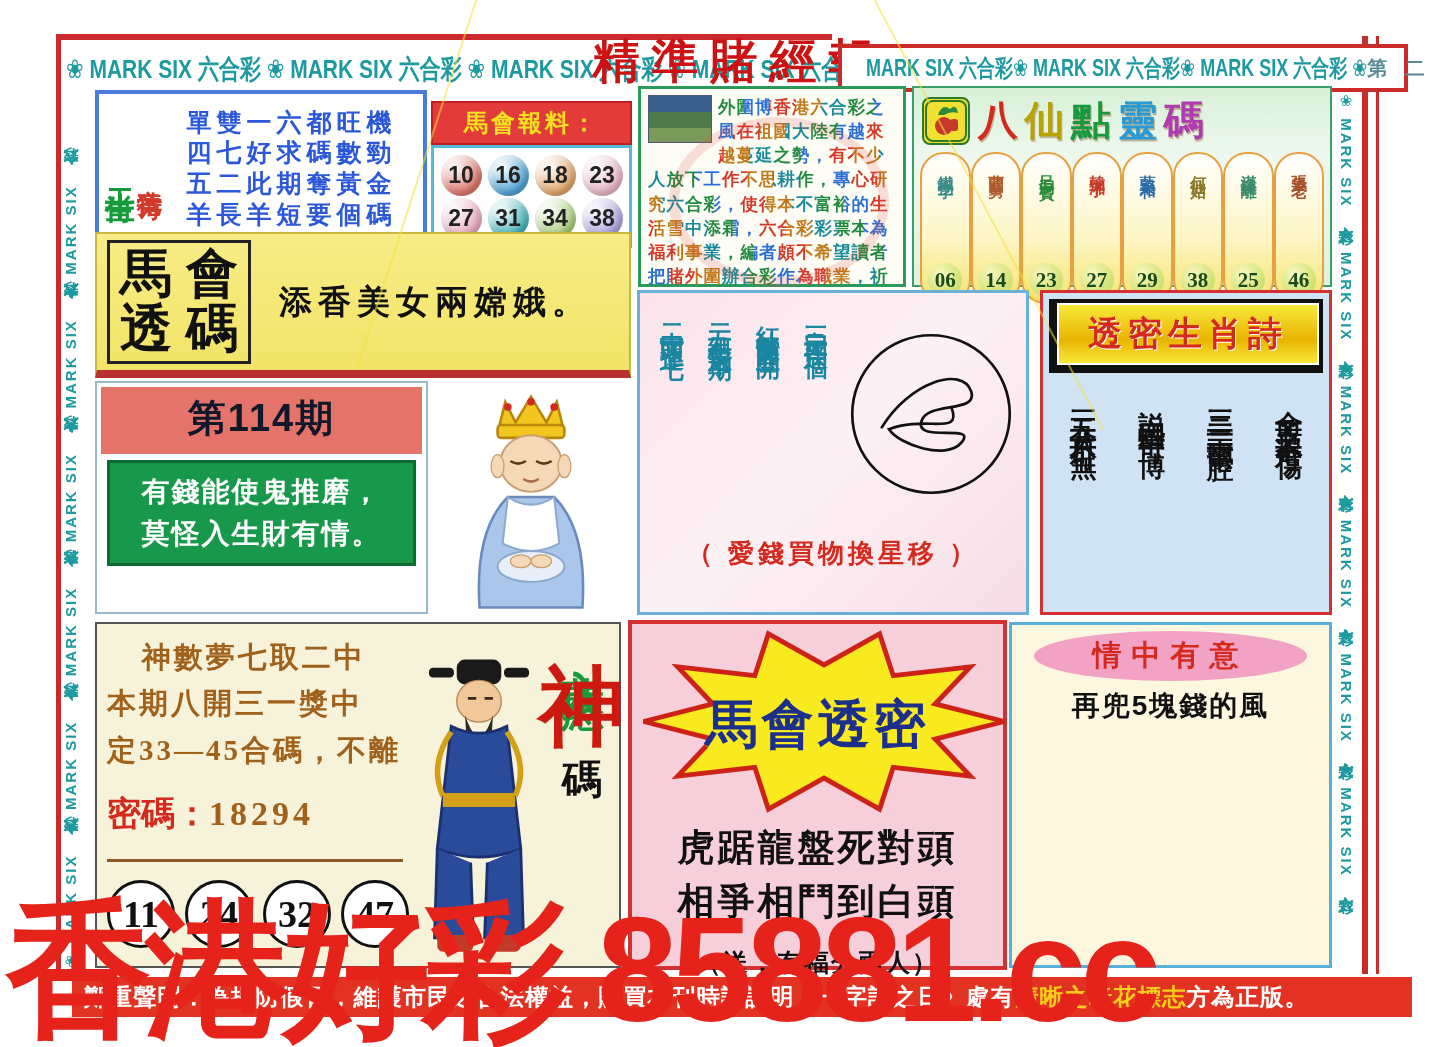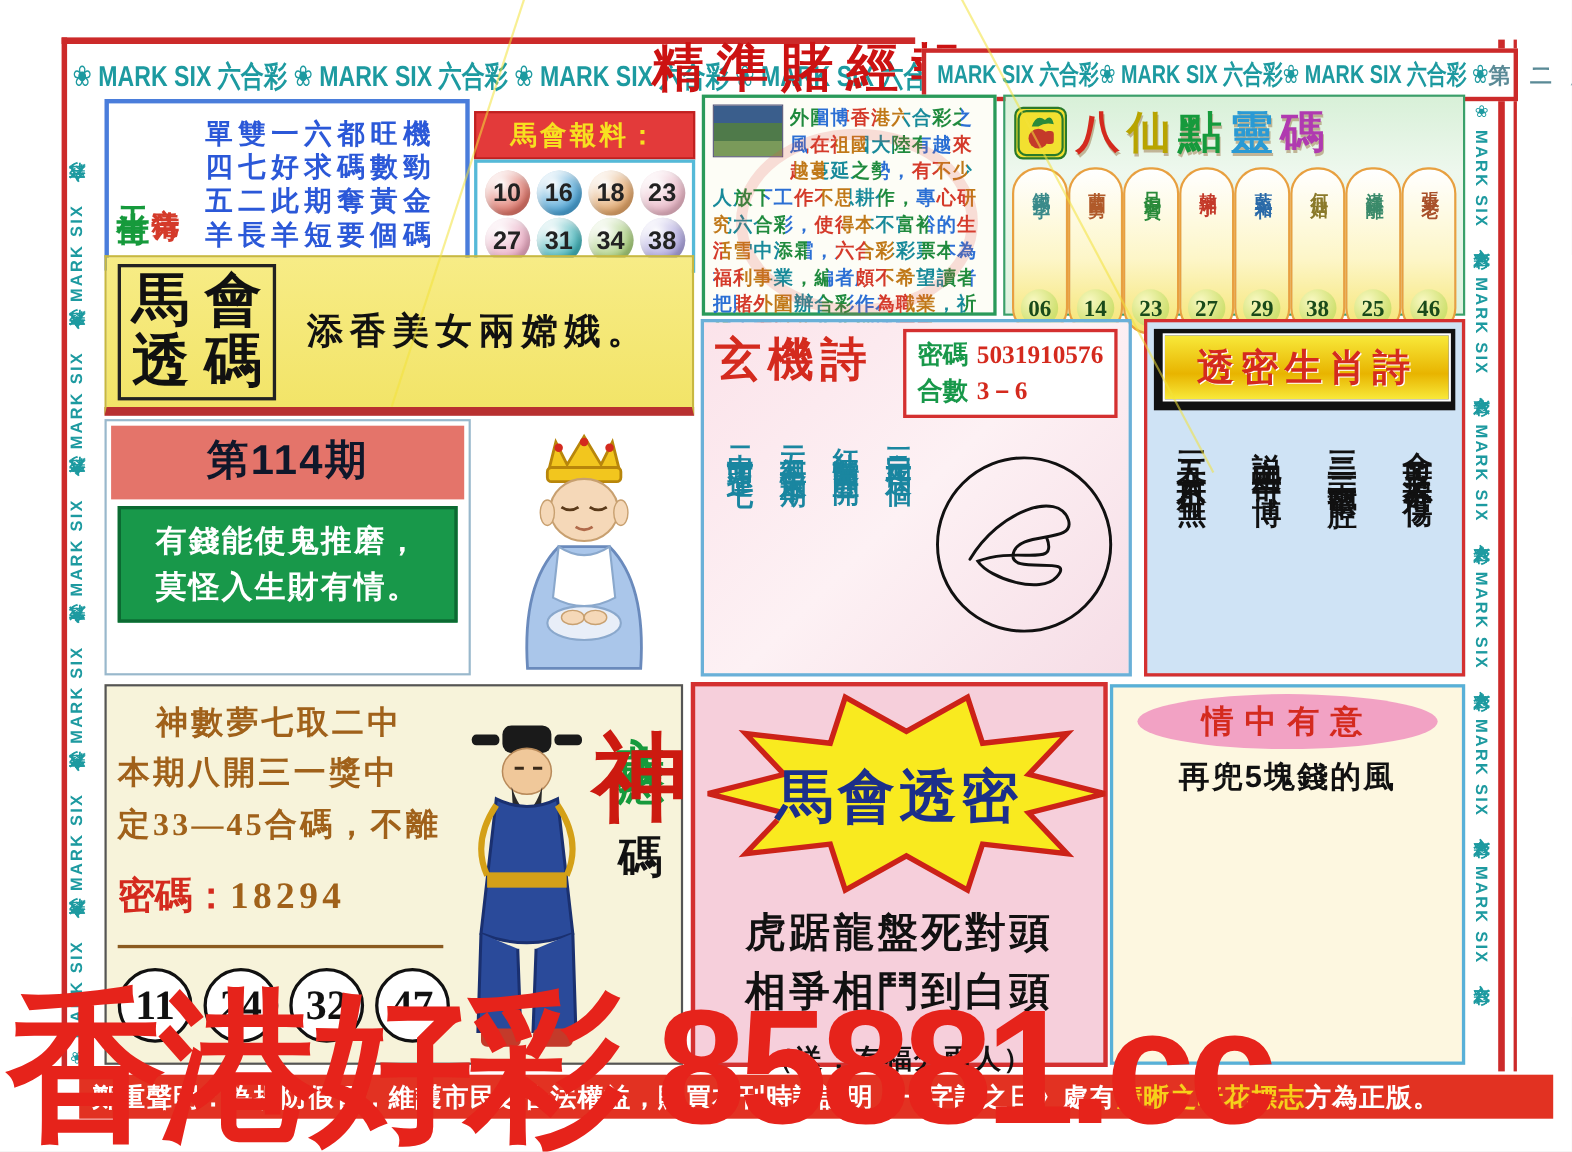--- a/index.html
+++ b/index.html
@@ -7,21 +7,21 @@
         font-family:"Liberation Sans","DejaVu Sans",sans-serif;}
   
   .frame-line{position:absolute;background:#cc2a2a;}
   .artifact{position:absolute;background:#f2e23a;opacity:.55;pointer-events:none;z-index:5;}
   
   .hdr-marks{position:absolute;left:66px;top:52px;width:590px;color:#1d9aa0;font-weight:bold;
              font-size:21px;letter-spacing:0px;white-space:nowrap;transform:scaleY(1.25);transform-origin:top left;}
   .hdr-title{position:absolute;left:575px;top:30px;width:330px;color:#cc1212;font-size:47px;font-weight:900;
              letter-spacing:12px;font-family:"Liberation Serif","DejaVu Serif",serif;text-align:center;}
   .hdr-rightbox{position:absolute;left:838px;top:44px;width:514px;height:40px;border:4px solid #cc2a2a;
-                display:flex;align-items:center;justify-content:space-between;padding:0 10px;background:#fff;}
+                display:flex;align-items:center;justify-content:space-between;padding:0 24px;background:#fff;}
   .hdr-rightbox .marks{color:#1d9aa0;font-weight:bold;font-size:18px;white-space:nowrap;transform:scaleY(1.3);}
   .hdr-rightbox .ed{color:#5a8a96;font-size:20px;font-weight:bold;letter-spacing:6px;white-space:nowrap;}
   
   .strip{position:absolute;top:92px;width:34px;height:878px;color:#1d9aa0;font-weight:bold;font-size:15px;
          letter-spacing:2px;overflow:hidden;}
   .strip-inner{writing-mode:vertical-rl;white-space:nowrap;height:100%;}
   .strip-left{left:62px;}
   .strip-left .strip-inner{transform:rotate(180deg);}
   .strip-right{left:1336px;}
   
@@ -321,27 +321,20 @@
       <ellipse cx="96" cy="60" rx="5" ry="9" fill="#f5d8b8" stroke="#c8a070"></ellipse>
       <path d="M30 170 Q26 110 52 84 L88 84 Q114 110 110 170 Z" fill="#aac6ea" stroke="#6a8abc" stroke-width="2"></path>
       <path d="M52 84 Q70 96 88 84 L92 120 Q70 132 48 120 Z" fill="#ffffff" stroke="#8aa8cc" stroke-width="1.5"></path>
       <ellipse cx="70" cy="138" rx="26" ry="12" fill="#e8eef8" stroke="#8aa8cc" stroke-width="1.5"></ellipse>
       <ellipse cx="62" cy="134" rx="8" ry="5" fill="#f5d8b8" stroke="#c8a070"></ellipse>
       <ellipse cx="78" cy="134" rx="8" ry="5" fill="#f5d8b8" stroke="#c8a070"></ellipse>
     </svg>
   </div>
 
   <div class="panel p-xuanji">
-    <div class="xj-top">
-      <div class="xj-title">玄機詩</div>
-      <div class="xj-secret">
-        <div><span class="lab">密碼</span><span class="val">5031910576</span></div>
-        <div><span class="lab">合數</span><span class="val">3－6</span></div>
-      </div>
-    </div>
     <div class="xj-mid">
       <div class="xj-verses">
         <div class="xj-col">三定三四送一個</div>
         <div class="xj-col">紅波當旺四五開</div>
         <div class="xj-col">二五組合定本期</div>
         <div class="xj-col">二十回頭連一七</div>
       </div>
       <svg class="xj-circle" width="190" height="190" viewBox="0 0 190 190">
         <circle cx="95" cy="95" r="88" fill="none" stroke="#111" stroke-width="3"></circle>
         <path d="M40 110 C70 60 130 40 140 70 C148 95 90 80 84 104 C78 128 150 104 128 128 C112 146 60 130 48 112 C90 96 130 120 118 88" fill="none" stroke="#111" stroke-width="3" stroke-linecap="round"></path>

